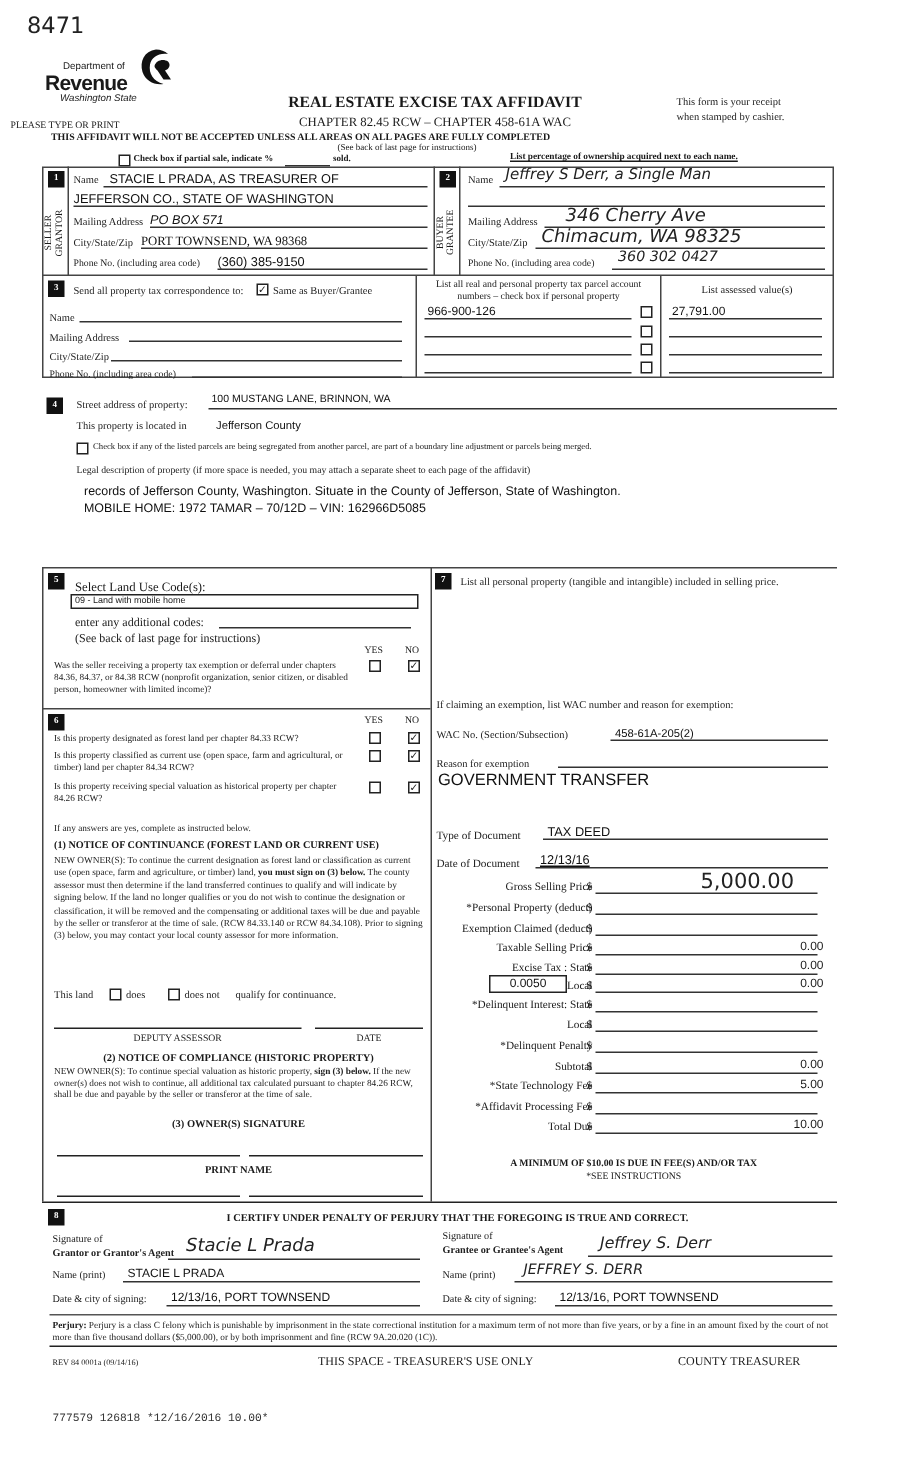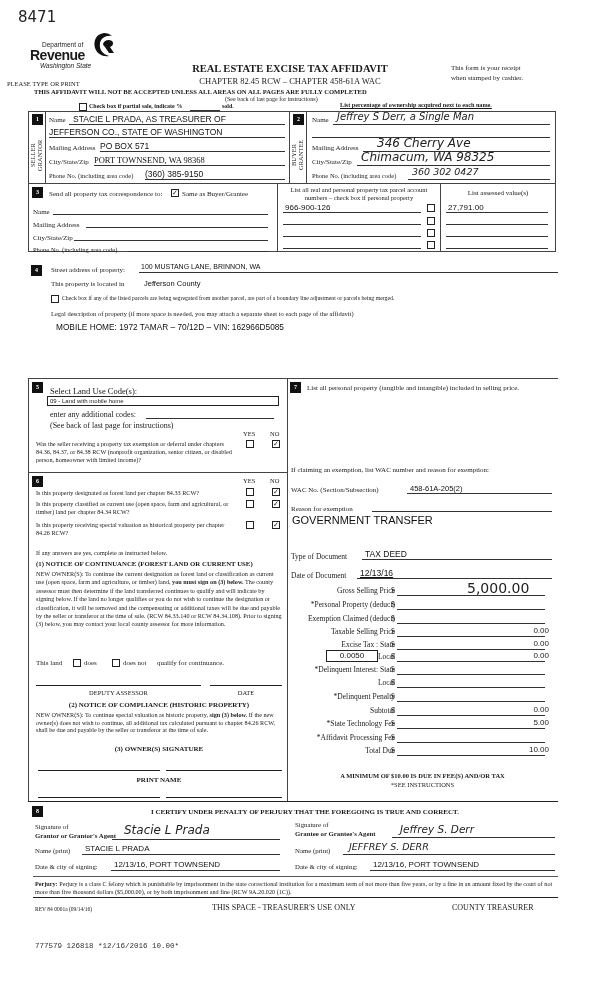--- a/index.html
+++ b/index.html
@@ -64,21 +64,21 @@
 <div class="vline" style="left:45px;top:111px;height:73px;"></div>
 <div class="abs lbl" style="left:49px;top:116px;">Name</div>
 <div class="line" style="left:69px;top:114px;width:216px;height:11px;">
     <span class="val" style="position:absolute;left:4px;top:0;">STACIE L PRADA, AS TREASURER OF</span>
   </div>
 <div class="line" style="left:49px;top:127px;width:236px;height:11px;">
     <span class="val" style="position:absolute;left:0;top:0;">JEFFERSON CO., STATE OF WASHINGTON</span>
   </div>
 <div class="abs lbl" style="left:49px;top:144px;">Mailing Address</div>
 <div class="line" style="left:100px;top:141px;width:185px;height:11px;">
-    <span class="val" style="position:absolute;left:0;top:0;">PO BOX 571</span>
+    <span class="val" style="position:absolute;left:0;top:0;font-style:italic;">PO BOX 571</span>
   </div>
 <div class="abs lbl" style="left:49px;top:158px;">City/State/Zip</div>
 <div class="line" style="left:94px;top:155px;width:191px;height:11px;">
     <span class="val" style="position:absolute;left:0;top:0;font-family:Liberation Serif, serif;">PORT TOWNSEND, WA 98368</span>
   </div>
 <div class="abs lbl" style="left:49px;top:172px;font-size:6.5px;">Phone No. (including area code)</div>
 <div class="line" style="left:145px;top:169px;width:140px;height:11px;">
     <span class="val" style="position:absolute;left:0;top:0;">(360) 385-9150</span>
   </div>
 
@@ -147,20 +147,21 @@
 <div class="abs lbl" style="left:51px;top:266px;">Street address of property:</div>
 <div class="line" style="left:139px;top:264px;width:419px;height:9px;">
     <span class="val" style="position:absolute;left:2px;top:-1px;font-size:7px;">100 MUSTANG LANE, BRINNON, WA</span>
   </div>
 <div class="abs lbl" style="left:51px;top:280px;">This property is located in</div>
 <div class="abs val" style="left:144px;top:279px;font-size:7.5px;">Jefferson County</div>
 <div class="cb" style="left:51px;top:295px;"></div>
 <div class="abs lbl" style="left:62px;top:295px;font-size:5.8px;">Check box if any of the listed parcels are being segregated from another parcel, are part of a boundary line adjustment or parcels being merged.</div>
 <div class="abs lbl" style="left:51px;top:310px;font-size:6.5px;">Legal description of property (if more space is needed, you may attach a separate sheet to each page of the affidavit)</div>
 <div class="abs val" style="left:56px;top:322px;font-size:8.3px;line-height:11px;">
+  <div>records of Jefferson County, Washington. Situate in the County of Jefferson, State of Washington.</div>
   <div>MOBILE HOME: 1972 TAMAR – 70/12D – VIN: 162966D5085</div>
 </div>
 
 <div class="hline" style="left:28px;top:378px;width:530px;"></div>
 <div class="vline" style="left:287px;top:378px;height:423px;"></div>
 <div class="vline" style="left:28px;top:378px;height:423px;"></div>
 
 <div class="numbox" style="left:32px;top:382px;">5</div>
 <div class="abs serif" style="left:50px;top:386px;font-size:8.5px;">Select Land Use Code(s):</div>
 <div class="abs sans" style="left:47px;top:396px;width:232px;height:10px;border:1px solid #222;font-size:6px;padding-left:2px;line-height:8px;">09 - Land with mobile home</div>

